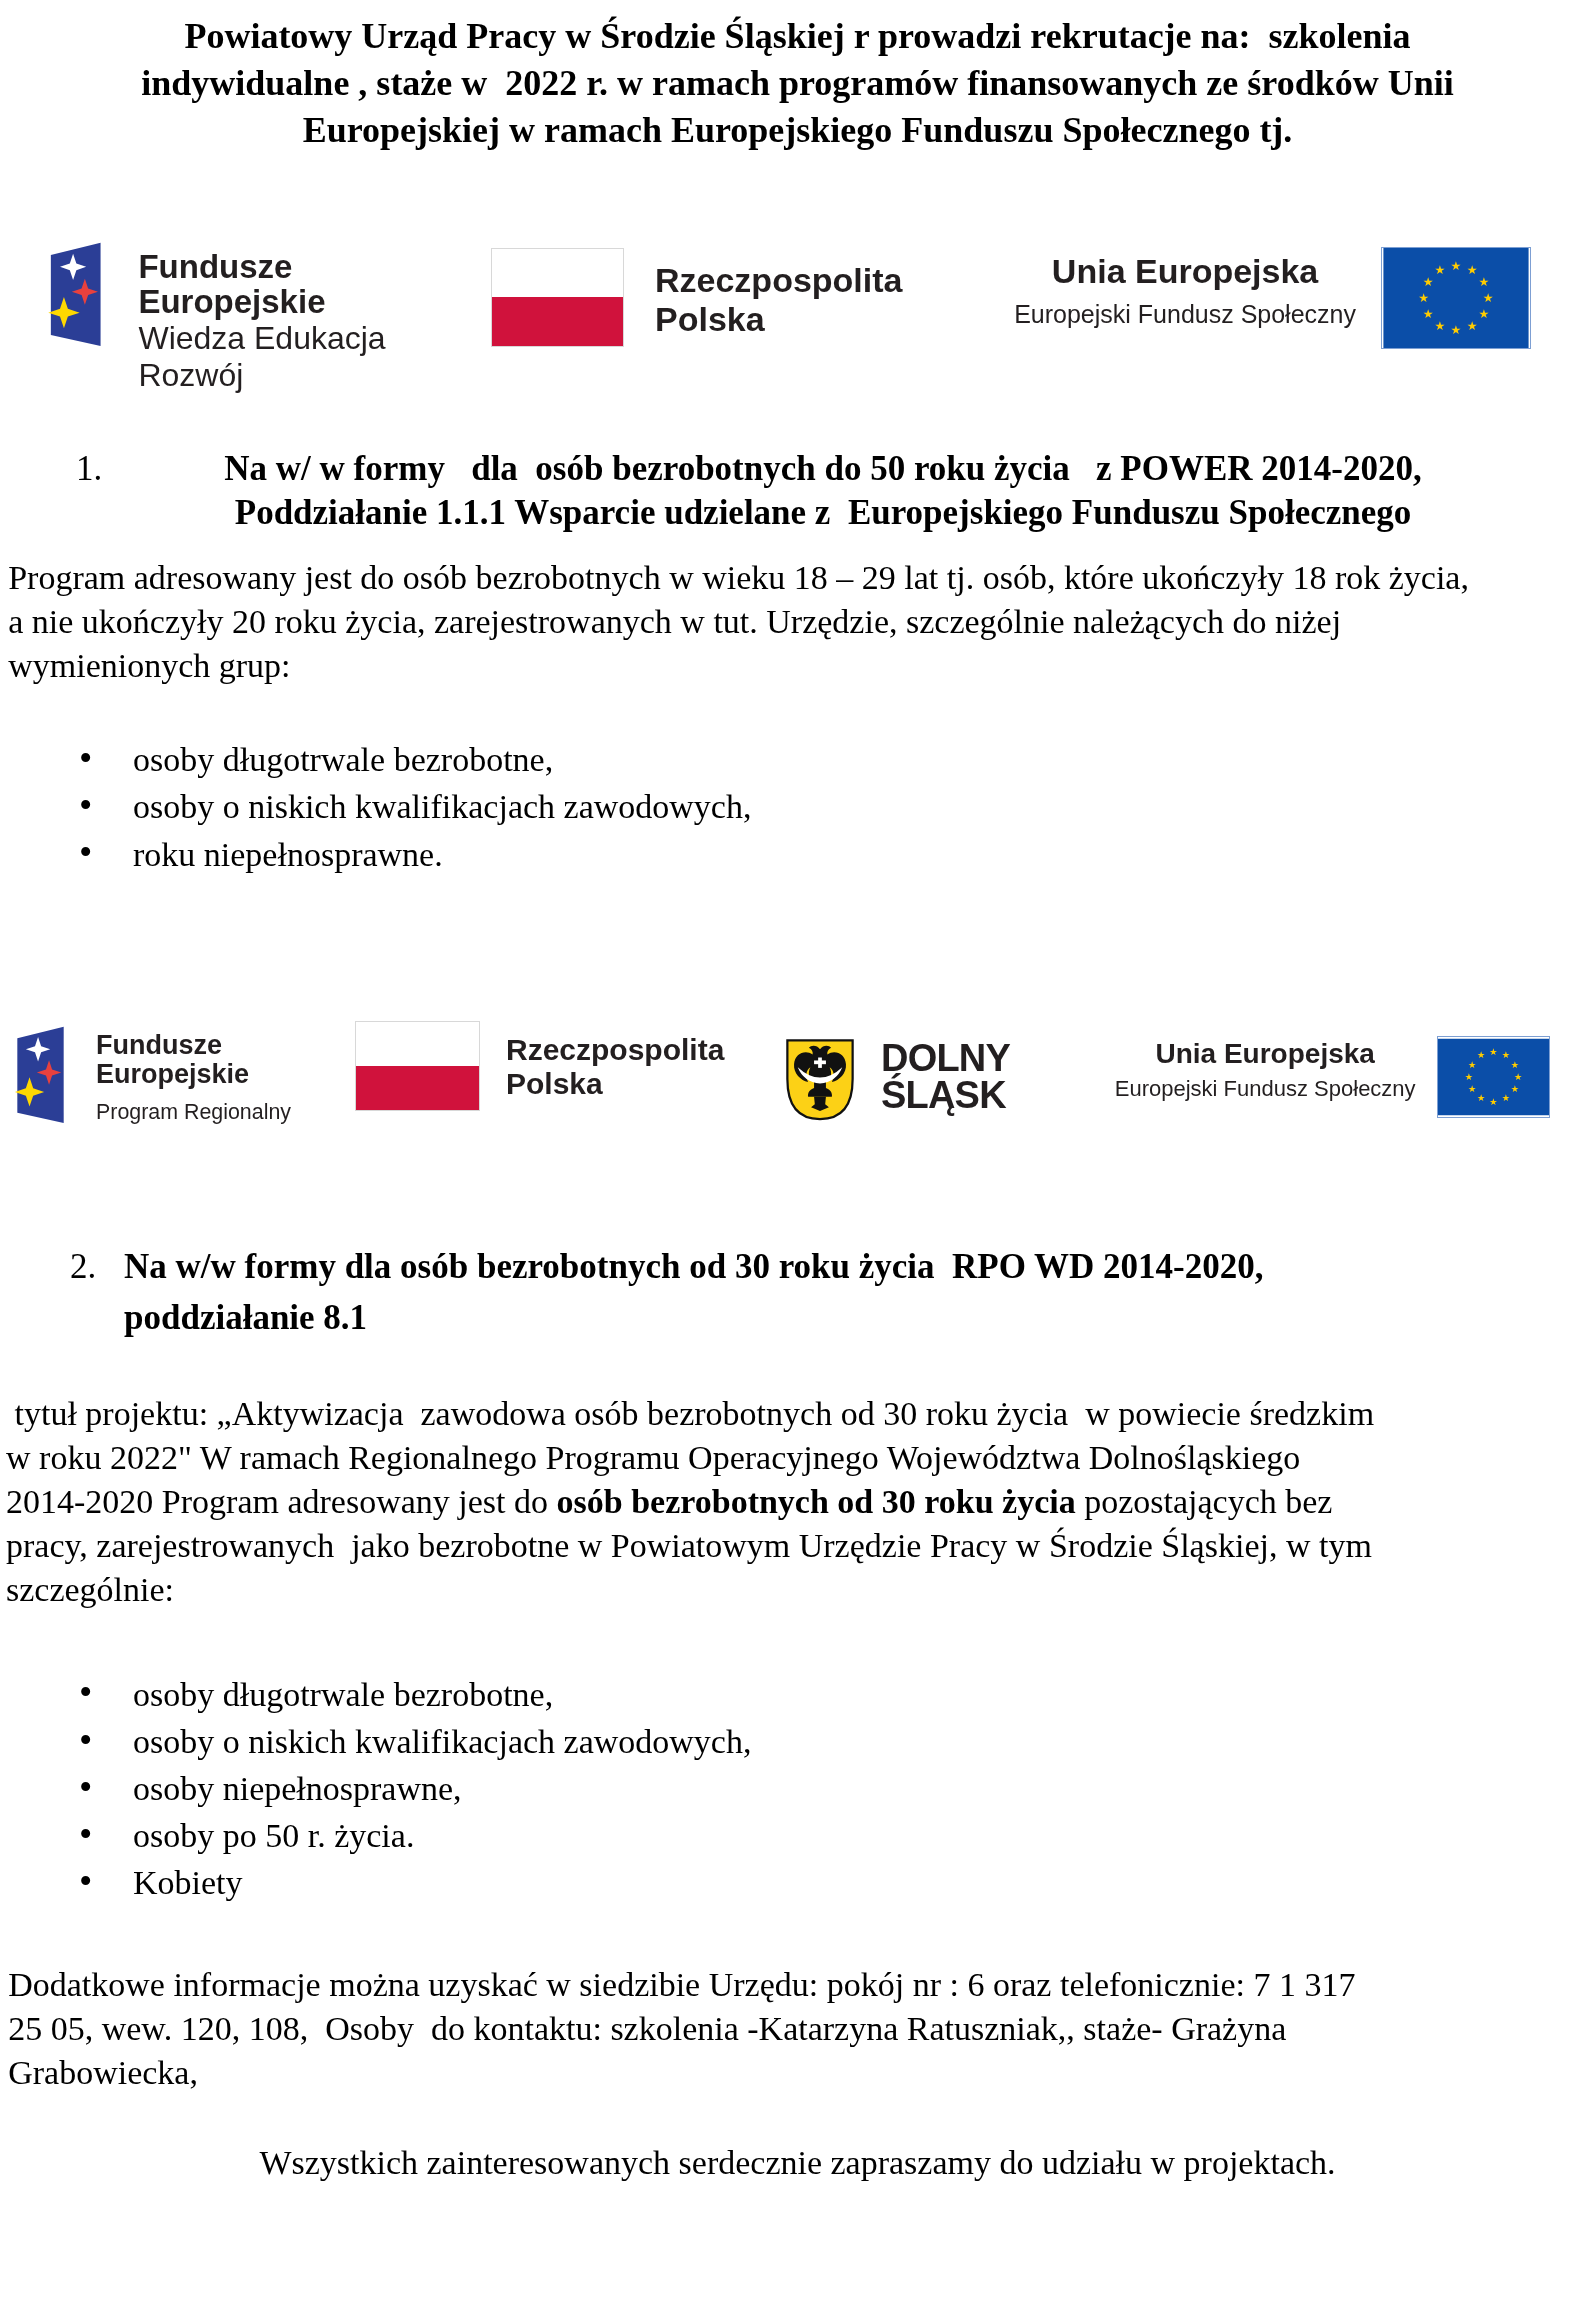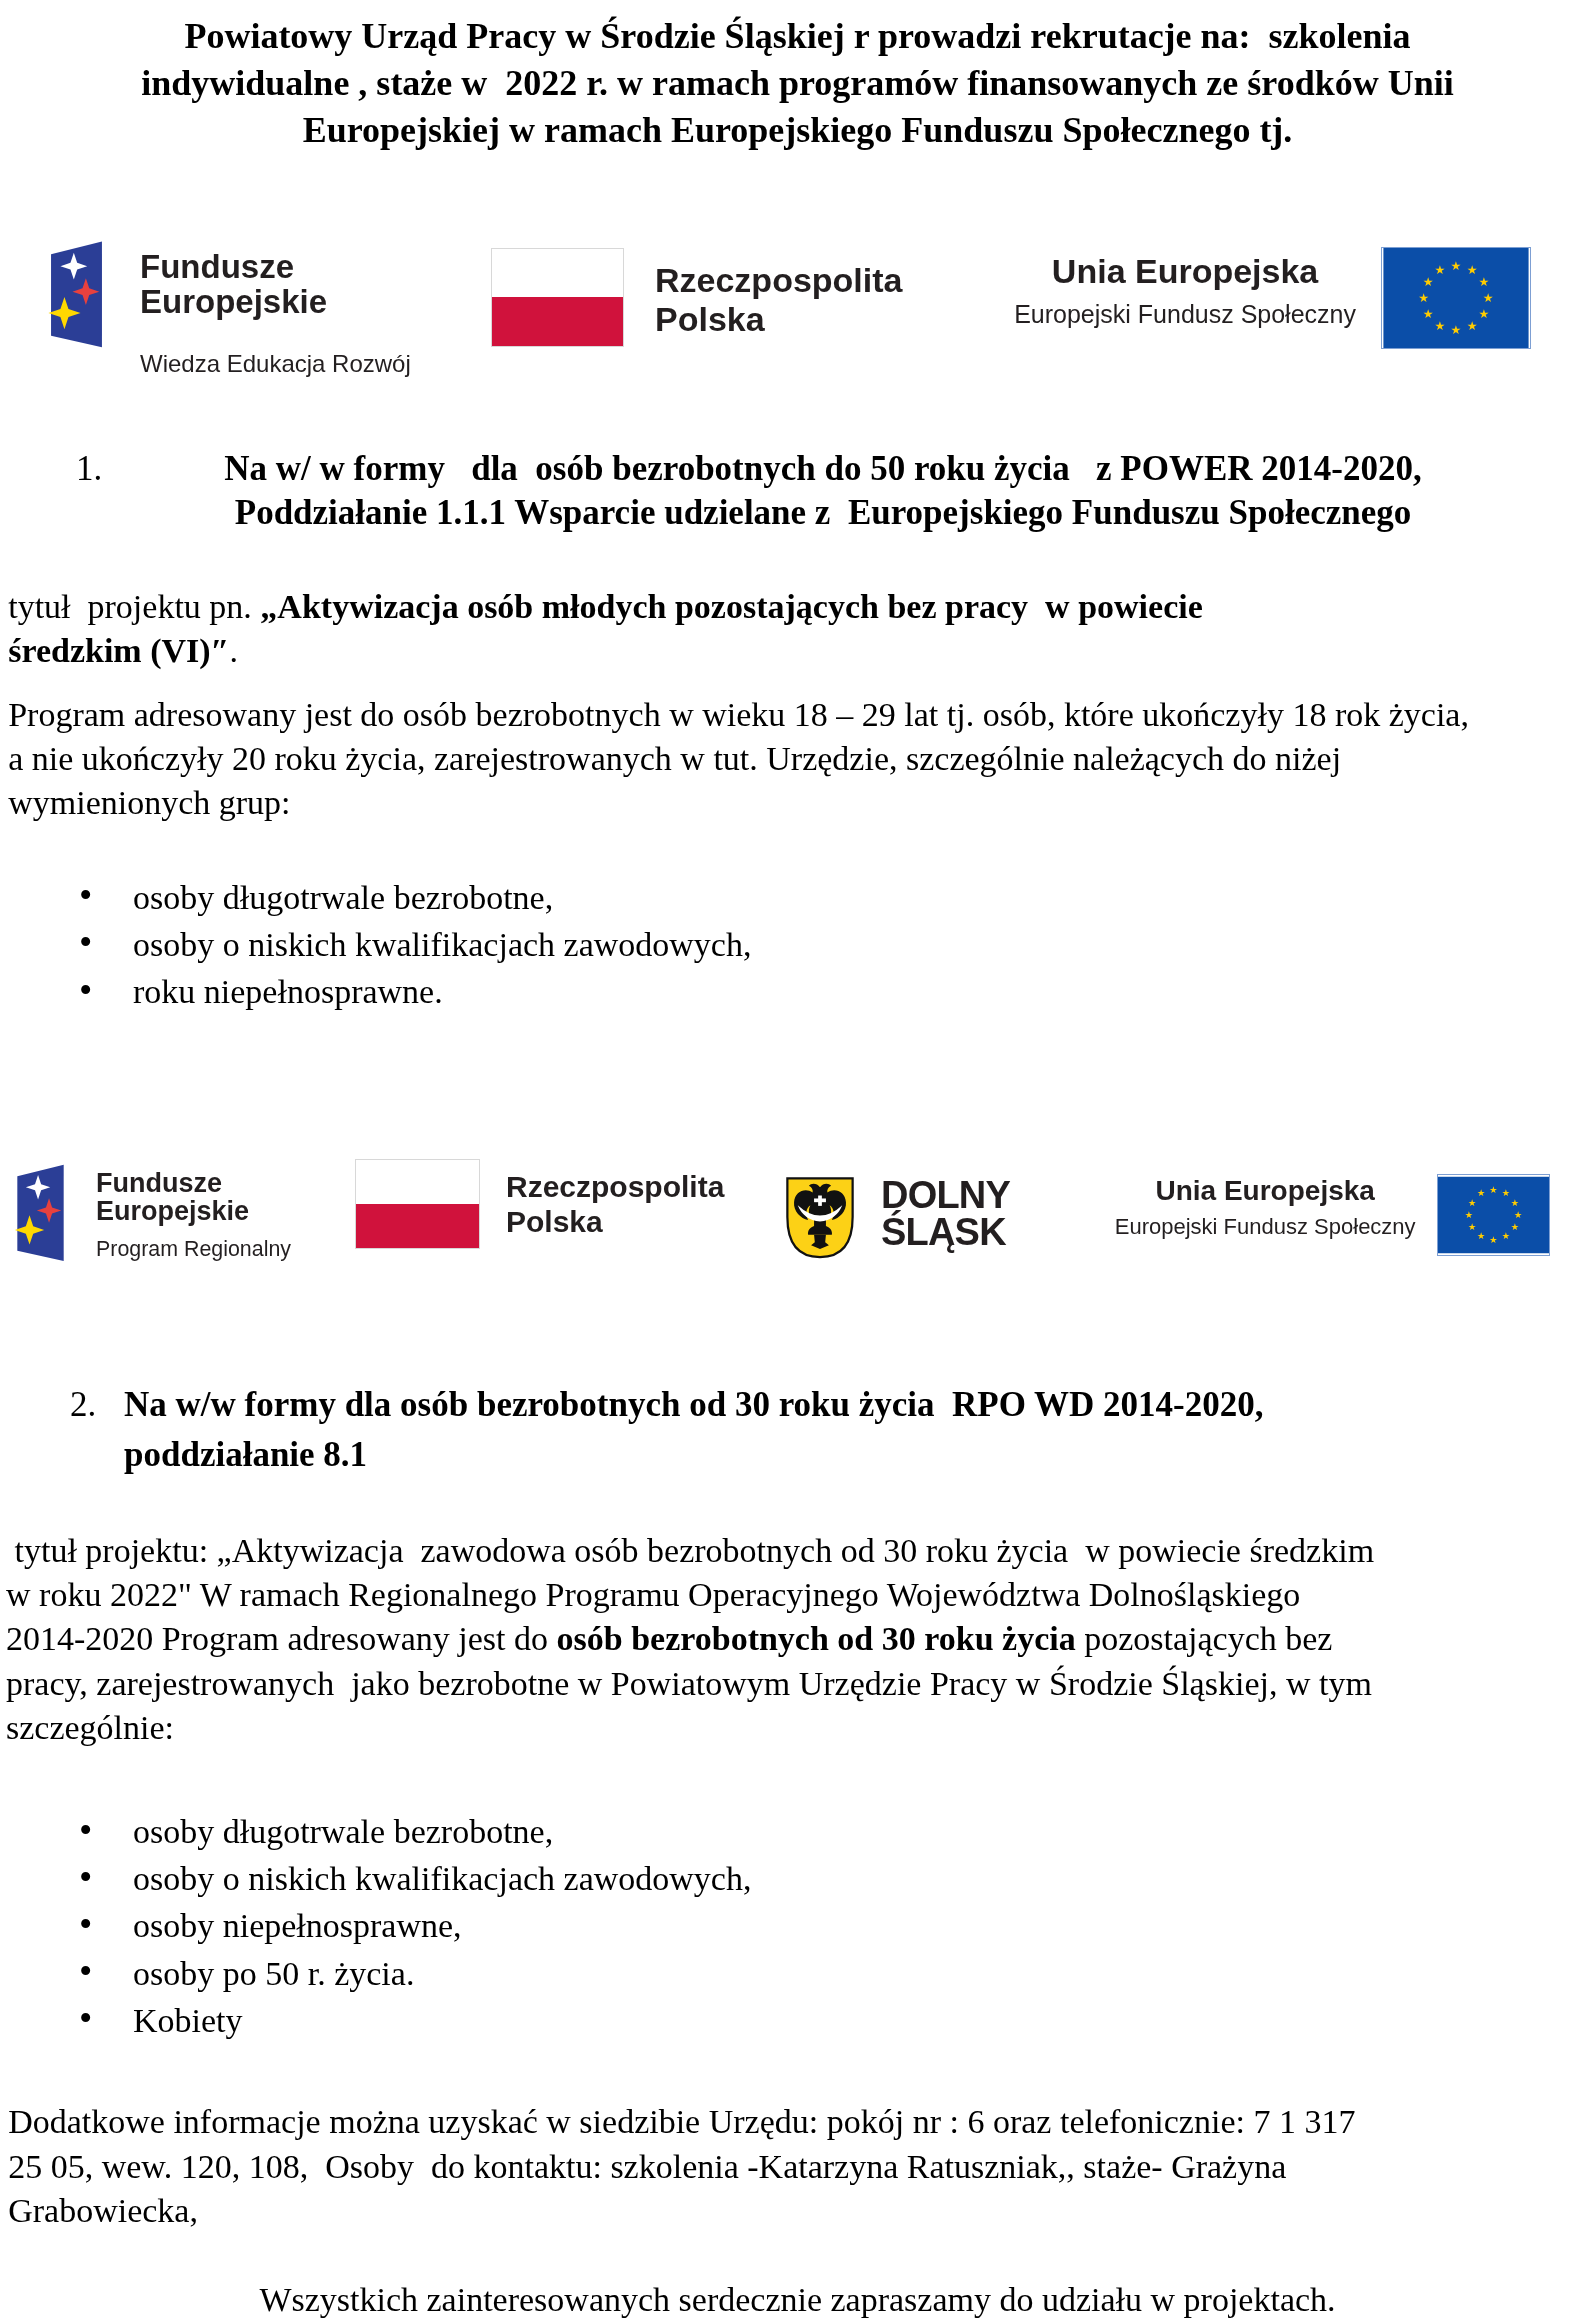--- a/index.html
+++ b/index.html
@@ -28,21 +28,21 @@
   
   .logo-row { display: flex; align-items: flex-start; }
   .row1 { margin-top: 74px; padding: 0 64px 0 43px; height: 148px; }
   .row2 { margin-top: 141px; padding: 0 45px 0 10px; height: 132px; }
   .logo-sans { font-family: "Liberation Sans", sans-serif; color: var(--logo-ink, #231f20); }
 
   .fe-block { display: flex; gap: 30px; width: 448px; }
   .fe-flag { display: block; }
   .fe-text { margin-top: 21.4px; }
   .fe-title { font-weight: bold; font-size: 33px; line-height: 1.07; }
-  .fe-sub { font-size: 24px; margin-top: 31px; }
+  .fe-sub { font-size: 32px; margin-top: 1px; }
 
   .row2 .fe-block { width: 345px; gap: 25px; }
   .row2 .fe-text { margin-top: 18px; }
   .row2 .fe-title { font-size: 27px; }
   .row2 .fe-sub { font-size: 21.4px; margin-top: 10.7px; }
 
   .pl-block { display: flex; gap: 31px; margin-top: 20.5px; width: 460px; }
   .pl-flag { width: 133px; height: 99px; border: 0.8px solid #d8d8d8; }
   .pl-flag .half-white { height: 50%; background: #fff; }
   .pl-flag .half-red { height: 50%; background: var(--pl-red, #d0123c); }
@@ -176,21 +176,20 @@
       </svg>
     </div>
   </div>
 
   <div class="section-heading s1">
     <span class="num" data-bind="sections.0.number">1.</span>
     <div class="heading-text" data-bind-lines="sections.0.heading_lines">Na w/ w formy   dla  osób bezrobotnych do 50 roku życia   z POWER 2014-2020,
 Poddziałanie 1.1.1 Wsparcie udzielane z  Europejskiego Funduszu Społecznego</div>
   </div>
 
-  <p class="body p1"><span data-bind="sections.0.project.prefix">tytuł  projektu pn. </span><b data-bind="sections.0.project.bold">„Aktywizacja osób młodych pozostających bez pracy  w powiecie średzkim (VI)″</b><span data-bind="sections.0.project.suffix">.</span></p>
 
   <p class="body p2" data-bind="sections.0.description">Program adresowany jest do osób bezrobotnych w wieku 18 – 29 lat tj. osób, które ukończyły 18 rok życia, a nie ukończyły 20 roku życia, zarejestrowanych w tut. Urzędzie, szczególnie należących do niżej wymienionych grup:</p>
 
   <ul class="bullets b1">
     <li data-bind="sections.0.bullets.0">osoby długotrwale bezrobotne,</li>
     <li data-bind="sections.0.bullets.1">osoby o niskich kwalifikacjach zawodowych,</li>
     <li data-bind="sections.0.bullets.2">roku niepełnosprawne.</li>
   </ul>
 
   <div class="logo-row row2">

